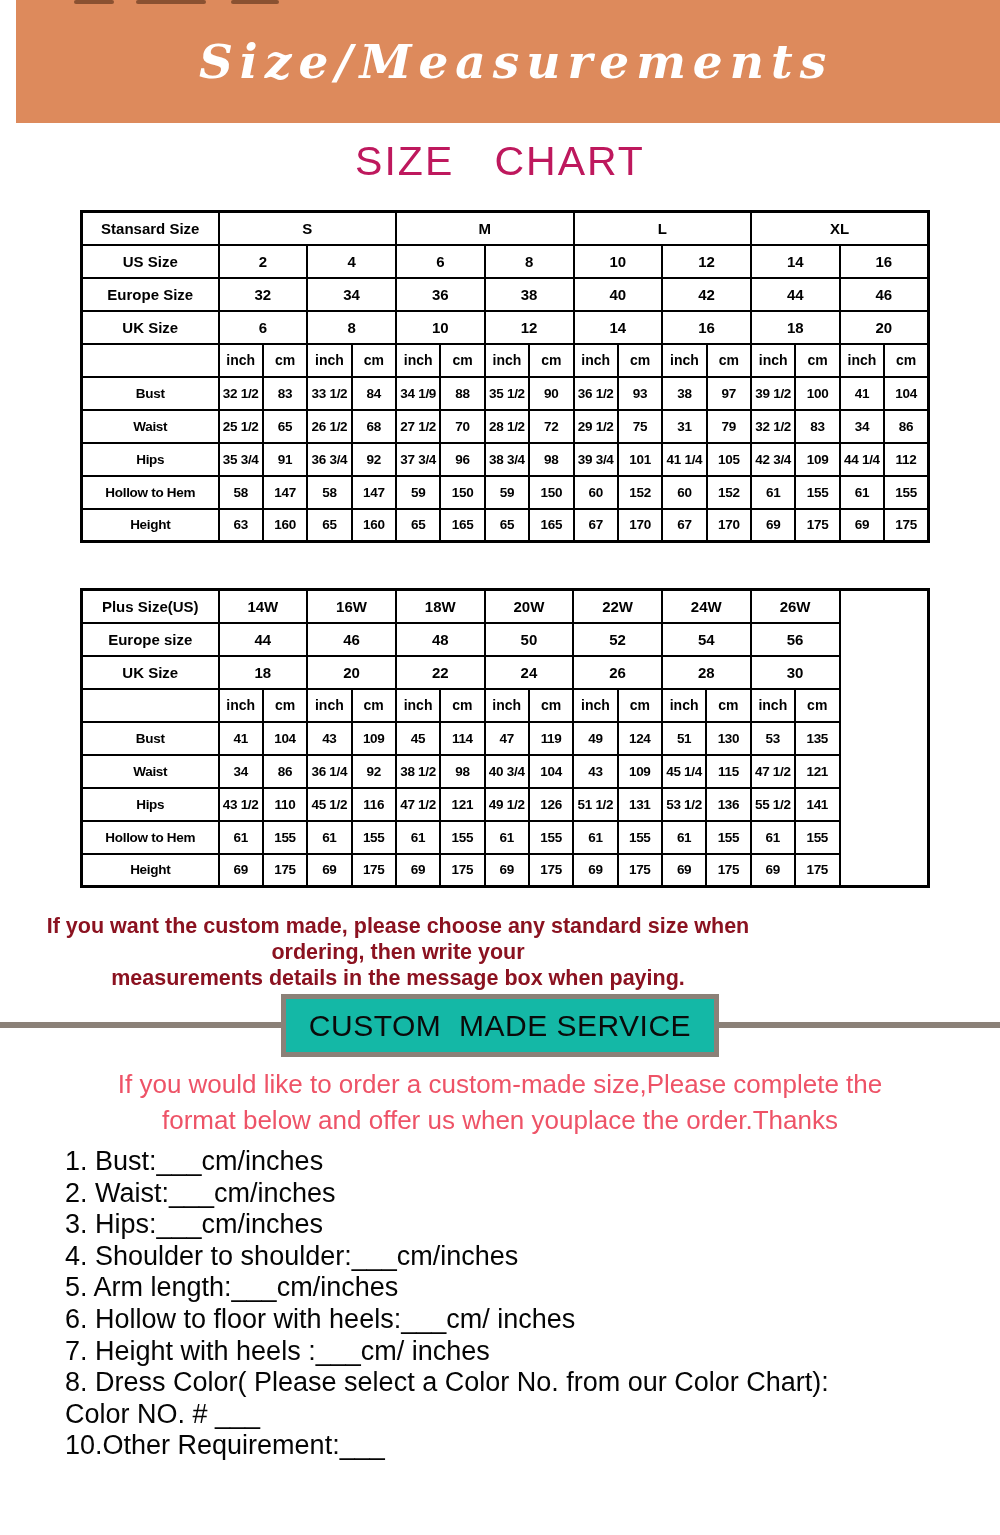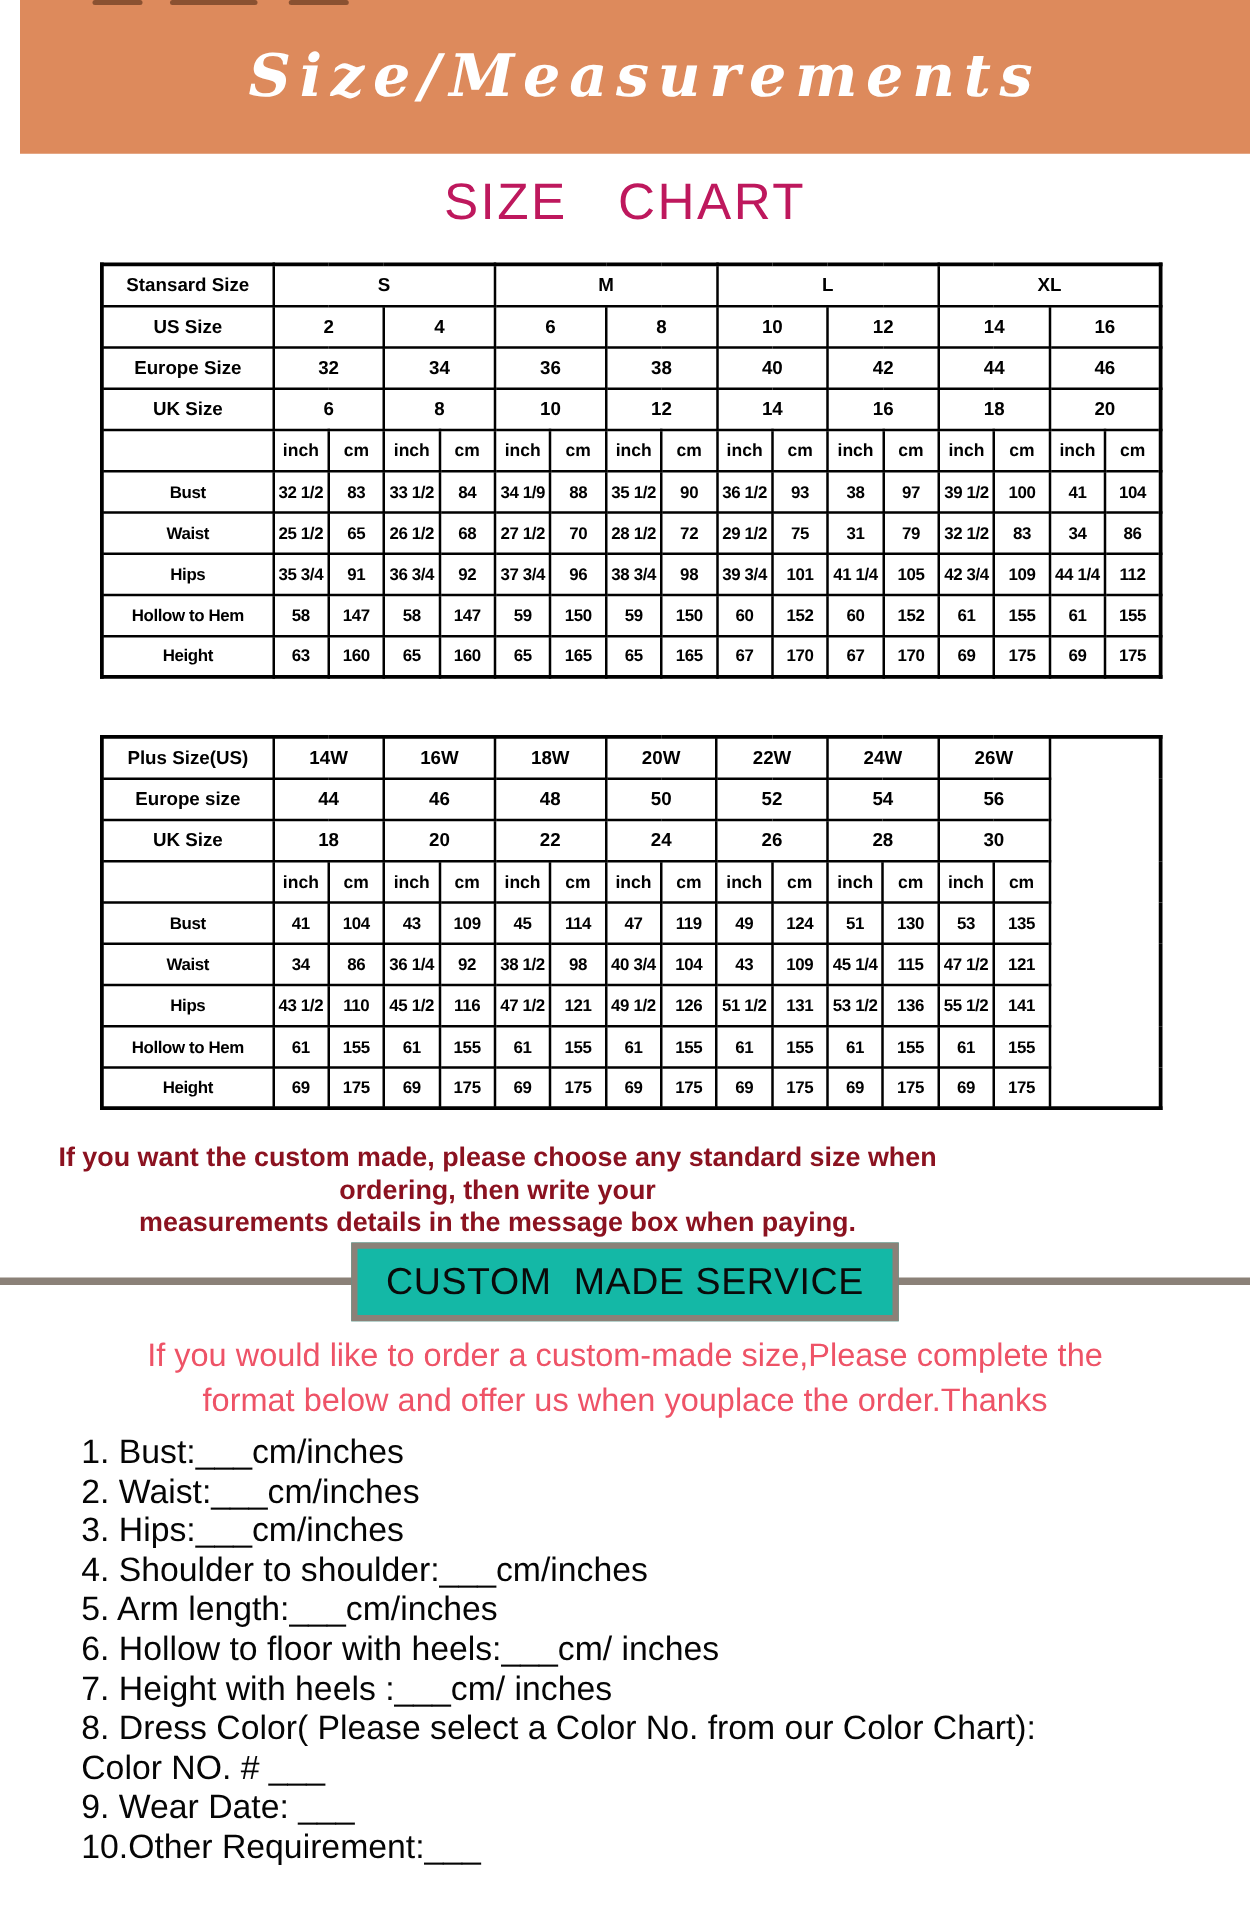--- a/index.html
+++ b/index.html
@@ -427,17 +427,16 @@
   <div class="measure-form" data-name="measurement-form">
       <div class="form-line" data-name="form-line">1. Bust:___cm/inches</div>
       <div class="form-line" data-name="form-line">2. Waist:___cm/inches</div>
       <div class="form-line" data-name="form-line">3. Hips:___cm/inches</div>
       <div class="form-line" data-name="form-line">4. Shoulder to shoulder:___cm/inches</div>
       <div class="form-line" data-name="form-line">5. Arm length:___cm/inches</div>
       <div class="form-line" data-name="form-line">6. Hollow to floor with heels:___cm/ inches</div>
       <div class="form-line" data-name="form-line">7. Height with heels :___cm/ inches</div>
       <div class="form-line" data-name="form-line">8. Dress Color( Please select a Color No. from our Color Chart):</div>
       <div class="form-line" data-name="form-line">Color NO. # ___</div>
-      <div class="form-line" data-name="form-line">9. Wear Date: ___</div>
       <div class="form-line" data-name="form-line">10.Other Requirement:___</div>
     </div>
 
 </div>
 
 </body></html>

